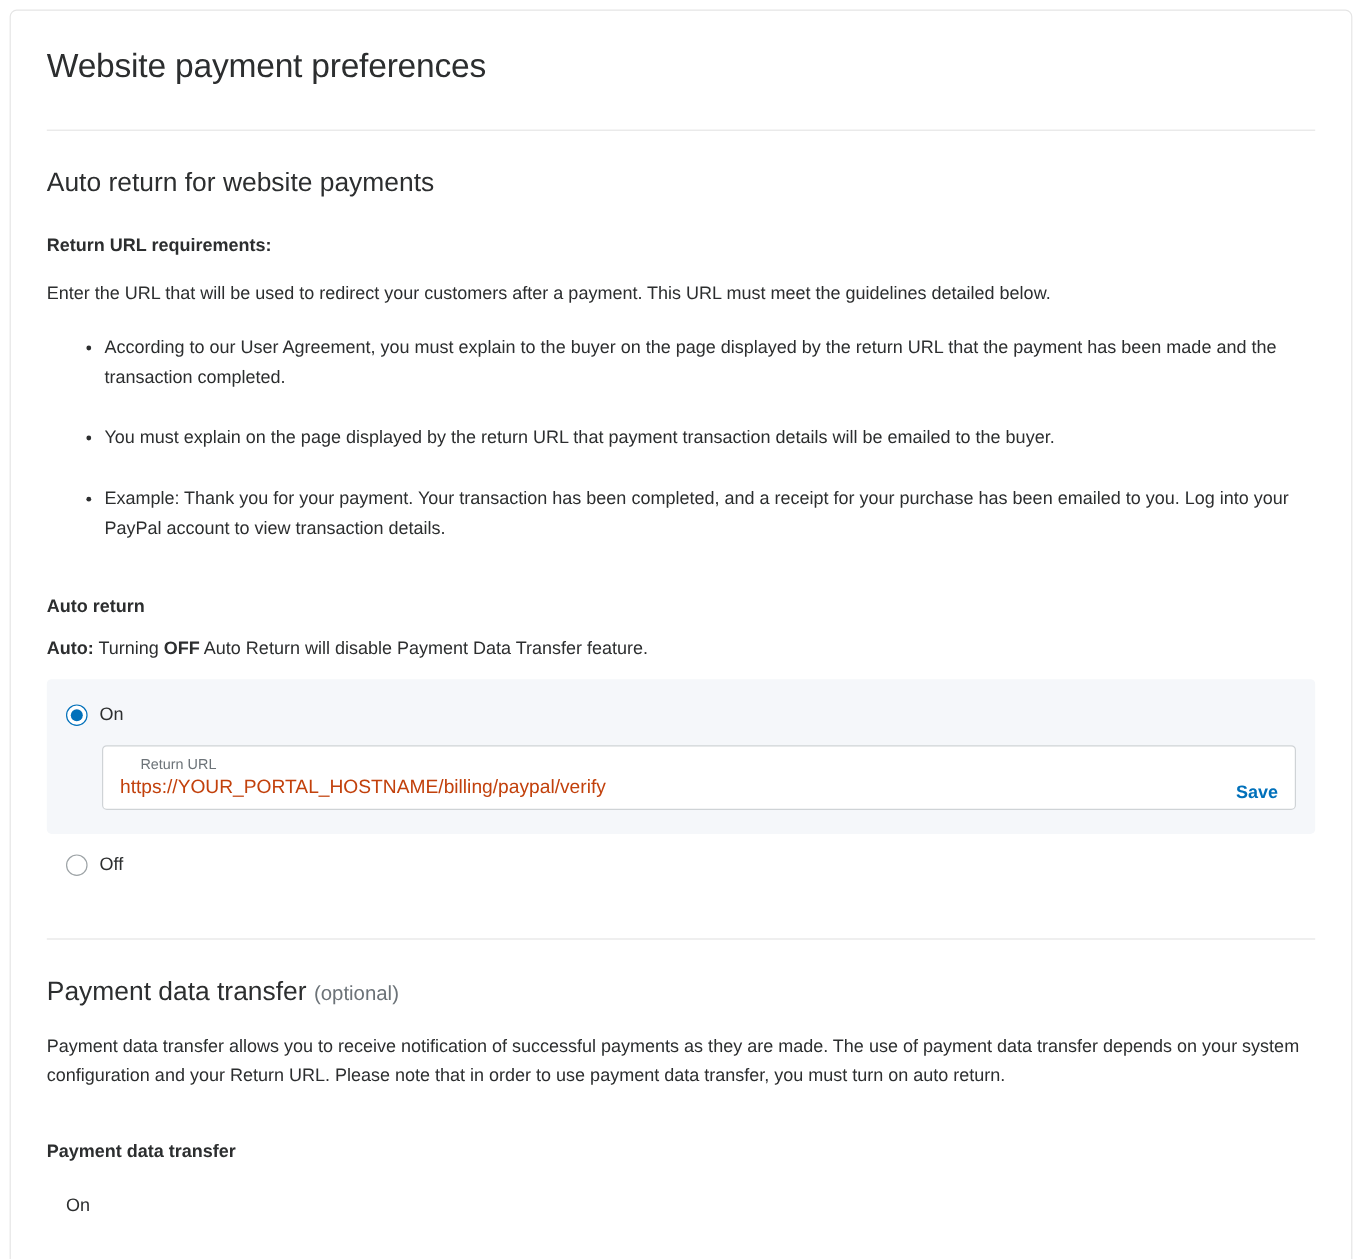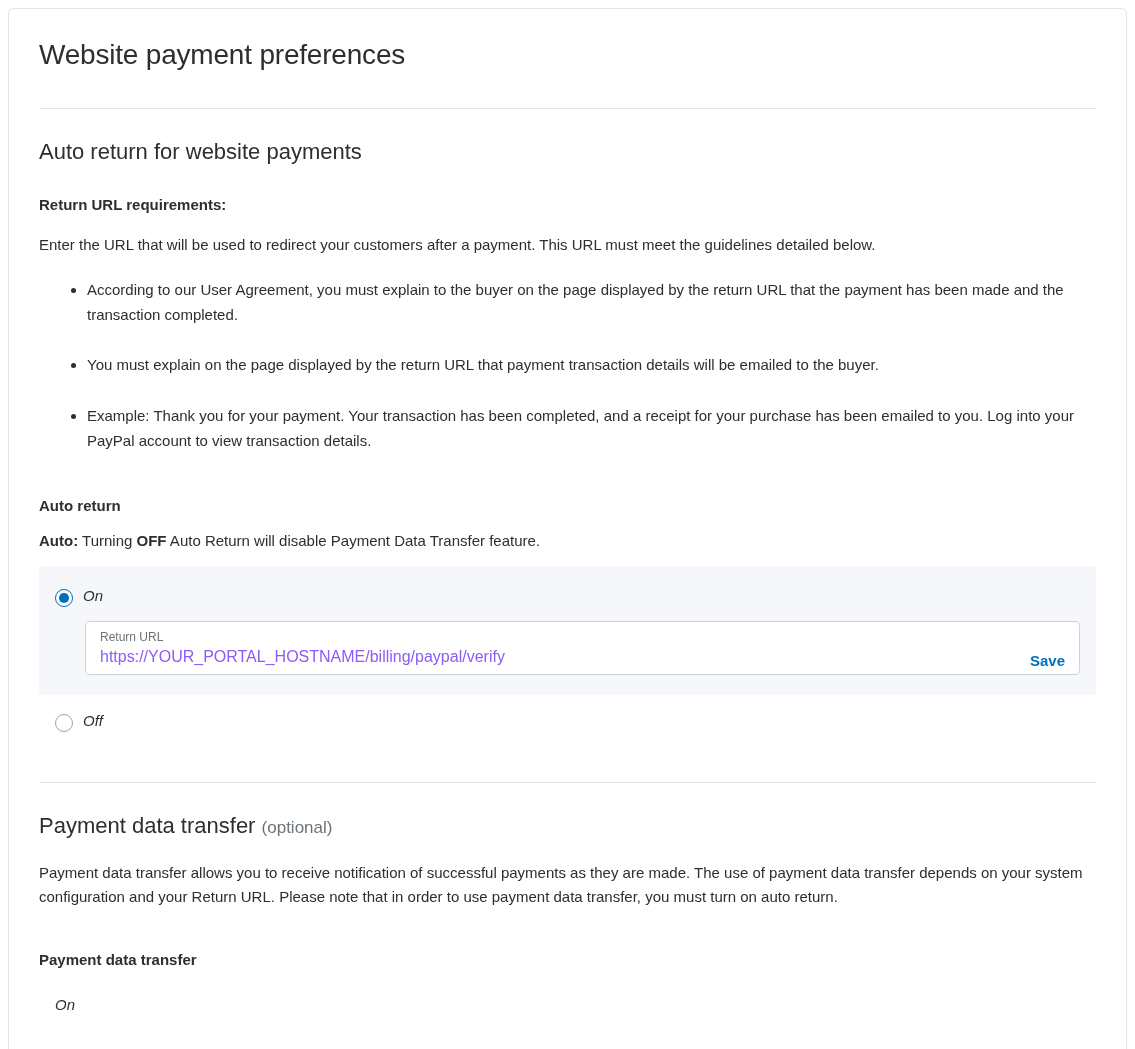--- a/index.html
+++ b/index.html
@@ -67,24 +67,23 @@
     .note-line .b { font-weight: 700; }
 
     .radio-box {
       background: #f5f7fa;
       border-radius: 4px;
       padding: 18px 16px 20px 16px;
       margin-bottom: 14px;
     }
     .radio-row {
       display: flex;
-      align-items: flex-end;
+      align-items: center;
       gap: 10px;
       margin-bottom: 0;
-      font-style: italic;
     }
     .radio {
       width: 18px; height: 18px;
       border: 1px solid #9da3a6;
       border-radius: 50%;
       display: inline-flex;
       align-items: center;
       justify-content: center;
       flex: 0 0 18px;
       cursor: pointer;
@@ -110,26 +109,27 @@
       border-radius: 4px;
       padding: 6px 70px 8px 14px;
       display: flex;
       flex-direction: column;
       position: relative;
     }
     .float-label {
       font-size: 12px;
       color: #6c7378;
       margin-bottom: 1px;
+      margin-left: 17px;
     }
     .float-input {
       border: 0;
       outline: 0;
       font-size: 16px;
-      color: #8b5cf6;
+      color: #c2410c;
       width: 100%;
       background: transparent;
       font-family: inherit;
     }
     .save-link {
       position: absolute;
       right: 14px;
       bottom: 2px;
       color: #0070ba;
       font-weight: 700;

